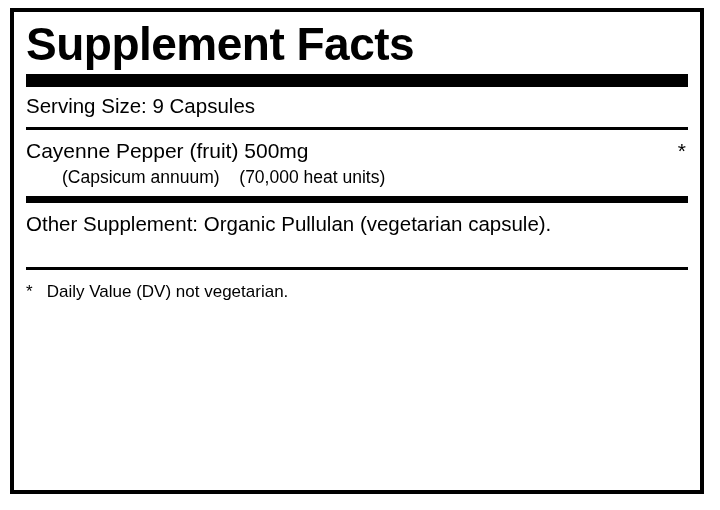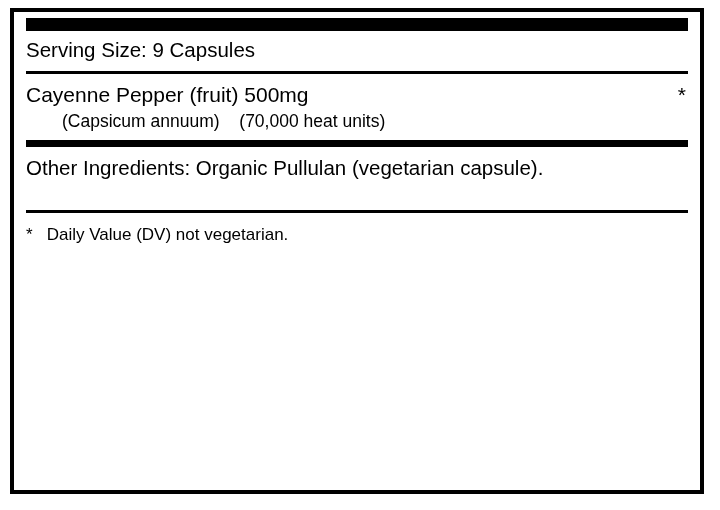--- a/index.html
+++ b/index.html
@@ -107,20 +107,21 @@
     display: inline-block;
     width: 16px;
   }
 </style>
 </head>
 <body>
 
 <div class="panel">
   <div class="inner">
 
+    <div class="title">Supplement Facts</div>
 
     <div class="rule-thick"></div>
 
     <div class="serving-line">Serving Size: 9 Capsules</div>
 
     <div class="rule-thin"></div>
 
     <div class="nutrient-row">
       <div class="nutrient-main">
         <span class="nutrient-name">Cayenne Pepper (fruit)</span>
@@ -129,21 +130,21 @@
       <div class="asterisk-right">*</div>
       <div class="nutrient-sub">
         <span>(Capsicum annuum)</span>
         <span class="sub-gap"></span>
         <span>(70,000 heat units)</span>
       </div>
     </div>
 
     <div class="rule-med"></div>
 
-    <div class="other-ing">Other Ingredients: Organic Pullulan (vegetarian capsule).</div>
+    <div class="other-ing">Other Supplement: Organic Pullulan (vegetarian capsule).</div>
 
     <div class="footnote-rule"></div>
 
     <div class="footnote">
       <span class="footnote-star">*</span>
       <span>Daily Value (DV) not vegetarian.</span>
     </div>
 
   </div>
 </div>

